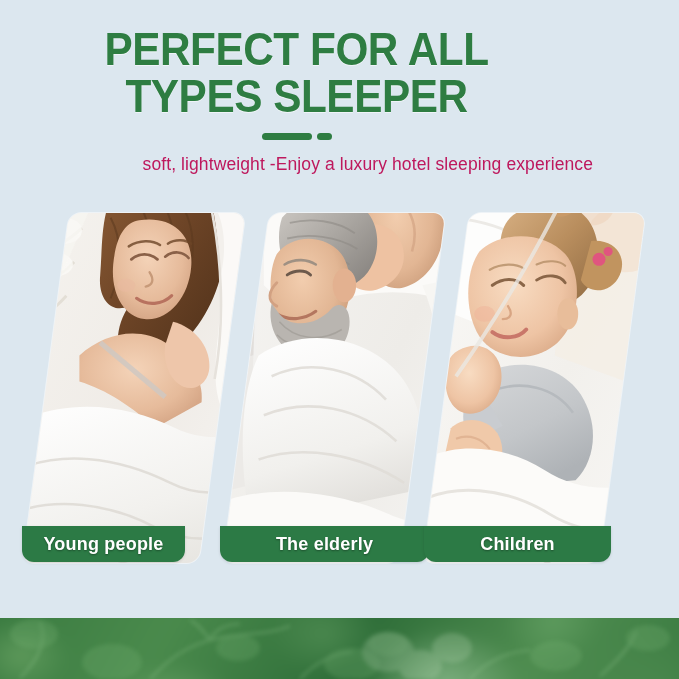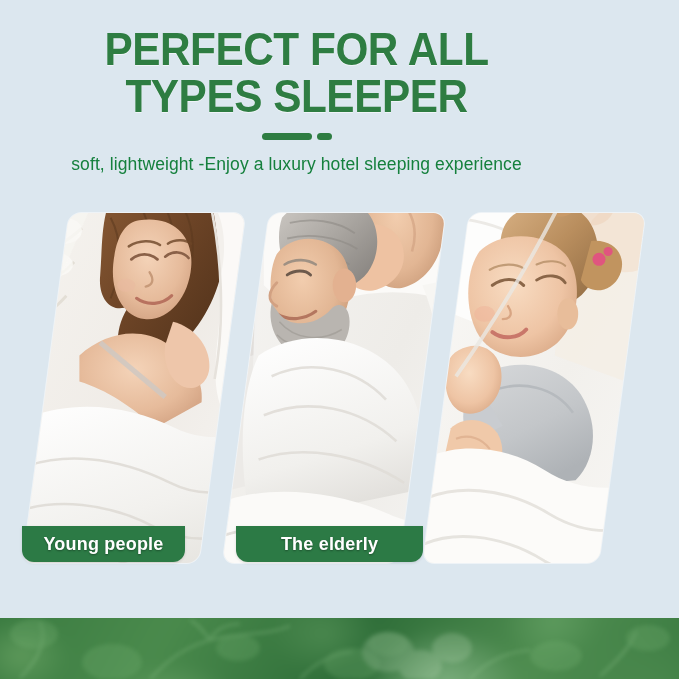--- a/index.html
+++ b/index.html
@@ -37,24 +37,25 @@
   }
   .divider .bar-long{
     width:50px;height:7px;border-radius:4px;background:#2e7d42;
   }
   .divider .bar-short{
     width:15px;height:7px;border-radius:4px;background:#2e7d42;
   }
 
   .subtitle{
     margin:14px 0 0 0;
-    color:#15803d;
+    color:#be185d;
     font-size:17.5px;
     font-weight:normal;
     letter-spacing:0.1px;
+    text-align:right;
   }
 
   
   .cards{
     position:absolute;
     top:213px;left:0;width:679px;height:350px;
   }
 
   .card{
     position:absolute;
@@ -85,21 +86,21 @@
     border-radius:0 0 12px 12px;
     display:flex;align-items:center;justify-content:center;
     color:#ffffff;
     font-weight:bold;
     font-size:18px;
     letter-spacing:0.2px;
     text-shadow:0 1px 2px rgba(0,0,0,0.35);
     box-shadow:0 1px 3px rgba(0,0,0,0.12);
   }
   .label.l1{left:22px;top:313px;width:163px;}
-  .label.l2{left:236px;top:313px;width:187px;}
+  .label.l2{left:220px;top:313px;width:209px;}
   .label.l3{left:424px;top:313px;width:187px;}
 
   
   .bottom-band{
     position:absolute;
     left:0;bottom:0;width:679px;height:61px;
     overflow:hidden;
     background:#3f7f45;
   }
   .bottom-band .leafbg{
@@ -419,20 +420,23 @@
         <path d="M120 8 C 96 60, 62 118, 28 166" stroke="#eae7e2" stroke-width="3" fill="none" opacity="0.8"></path>
       </svg>
     </div>
   </div>
 
   <div class="label l1">
     <span>Young people</span>
   </div>
   <div class="label l2">
     <span>The elderly</span>
+  </div>
+  <div class="label l3">
+    <span>Children</span>
   </div>
 </div>
 
 <div class="bottom-band">
   <div class="leafbg"></div>
   <svg class="stems" viewBox="0 0 679 61" width="679" height="61" preserveAspectRatio="none">
     <g stroke="#9fd09a" stroke-width="2.2" fill="none" opacity="0.7">
       <path d="M20 60 C 40 40, 48 22, 40 4"></path>
       <path d="M150 61 C 166 44, 182 30, 210 22 C 240 14, 266 18, 290 8"></path>
       <path d="M210 22 C 214 12, 226 6, 240 6"></path>

